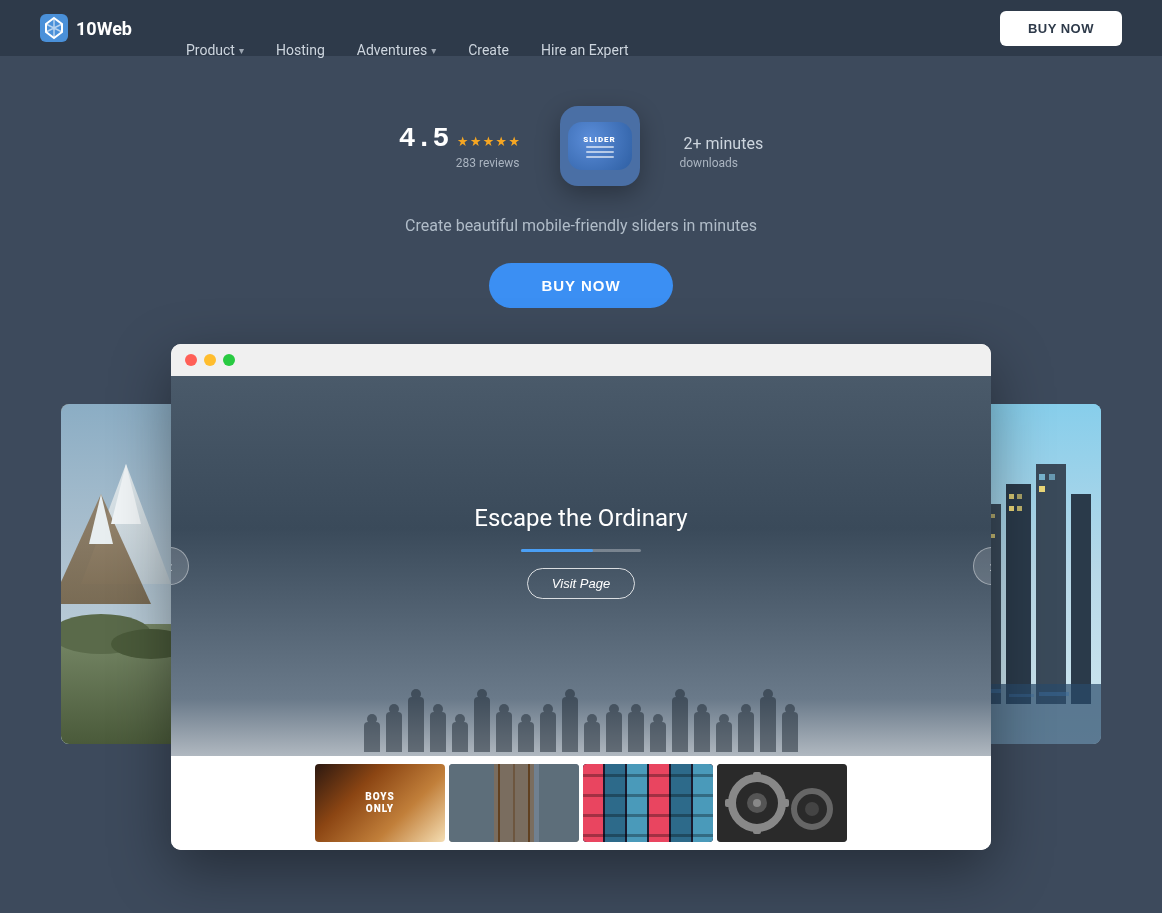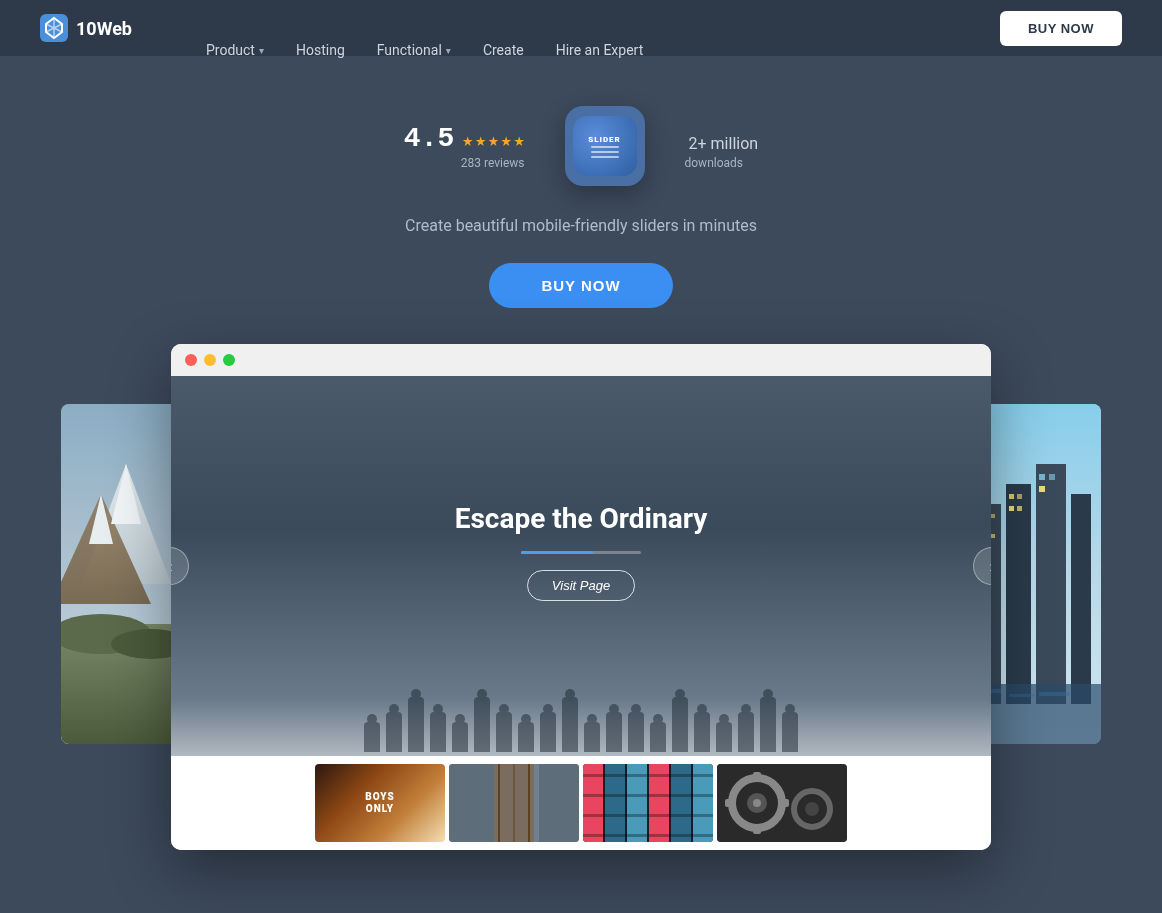--- a/index.html
+++ b/index.html
@@ -14,21 +14,20 @@
 
     
     nav {
       background: #2e3a4a;
       display: flex;
       align-items: center;
       padding: 0 40px;
       height: 56px;
       position: relative;
       z-index: 10;
-      gap: 20px;
     }
     .logo {
       display: flex;
       align-items: center;
       gap: 8px;
       color: #fff;
       font-weight: 700;
       font-size: 18px;
       text-decoration: none;
       margin-right: 40px;
@@ -115,21 +114,21 @@
       height: 80px;
       background: #4a6fa5;
       border-radius: 18px;
       display: flex;
       align-items: center;
       justify-content: center;
       box-shadow: 0 8px 24px rgba(0,0,0,0.3);
     }
     .plugin-icon-inner {
       width: 64px;
-      height: 60px;
+      height: 48px;
       background: radial-gradient(circle at 35% 35%, #5b8dd9, #2e5fa3);
       border-radius: 14px;
       display: flex;
       align-items: center;
       justify-content: center;
       flex-direction: column;
       gap: 2px;
     }
     .plugin-icon-text {
       font-size: 8px;
@@ -307,22 +306,22 @@
     }
     .silhouette-tall { height: 55px; }
     .silhouette-short { height: 30px; }
 
     .slider-text-area {
       text-align: center;
       z-index: 3;
       margin-bottom: 30px;
     }
     .slider-title {
-      font-size: 28px;
-      font-weight: 700;
+      font-size: 24px;
+      font-weight: 400;
       color: #fff;
       line-height: 1.3;
       margin-bottom: 14px;
     }
     .slider-progress {
       width: 120px;
       height: 3px;
       background: rgba(255,255,255,0.3);
       border-radius: 2px;
       margin: 0 auto 16px;
@@ -418,21 +417,21 @@
 
   <div class="nav-links">
     <div class="nav-item">
       <span>Product</span>
       <span class="chevron">▾</span>
     </div>
     <div class="nav-item">
       <span>Hosting</span>
     </div>
     <div class="nav-item">
-      <span>Functional</span>
+      <span>Adventures</span>
       <span class="chevron">▾</span>
     </div>
     <div class="nav-item">
       <span>Create</span>
     </div>
     <div class="nav-item">
       <span>Hire an Expert</span>
     </div>
   </div>
 
@@ -463,21 +462,21 @@
         <div class="plugin-icon-lines">
           <div class="plugin-icon-line"></div>
           <div class="plugin-icon-line"></div>
           <div class="plugin-icon-line"></div>
         </div>
       </div>
     </div>
 
     <div class="stat-downloads">
       <div class="downloads-number">
-        <span>2+</span><span>million</span>
+        <span>2+</span><span>minutes</span>
       </div>
       <div class="downloads-text">downloads</div>
     </div>
   </div>
 
   
   <p class="sub-headline">Create beautiful mobile-friendly sliders in minutes</p>
 
   
   <button class="cta-btn">BUY NOW</button>

